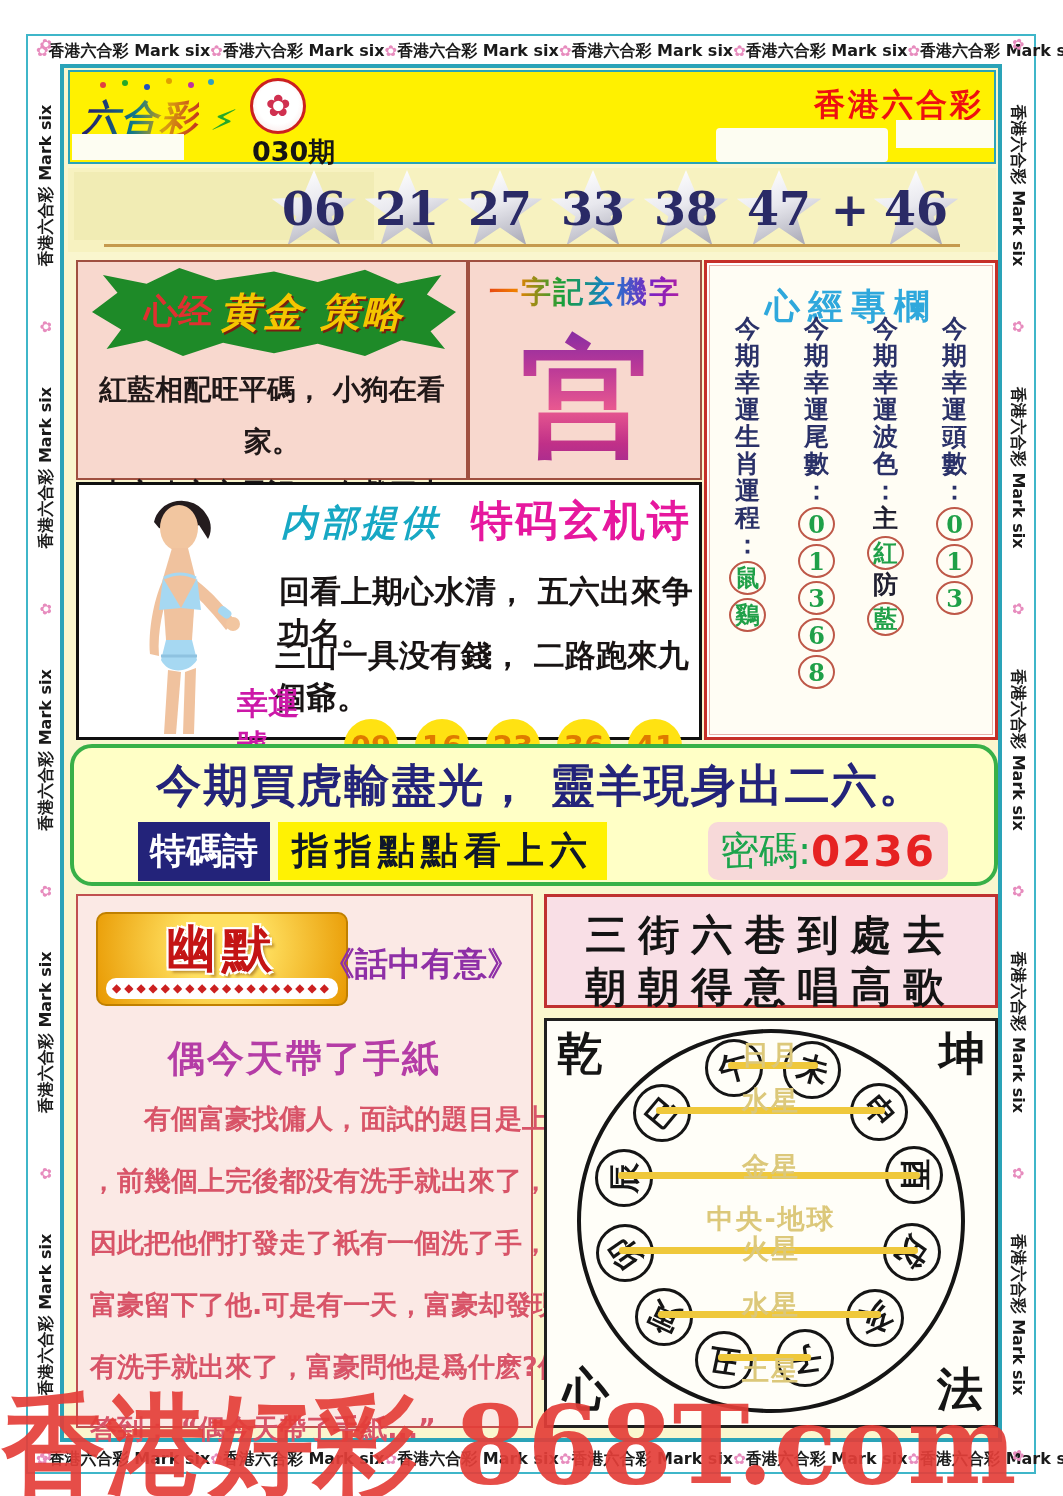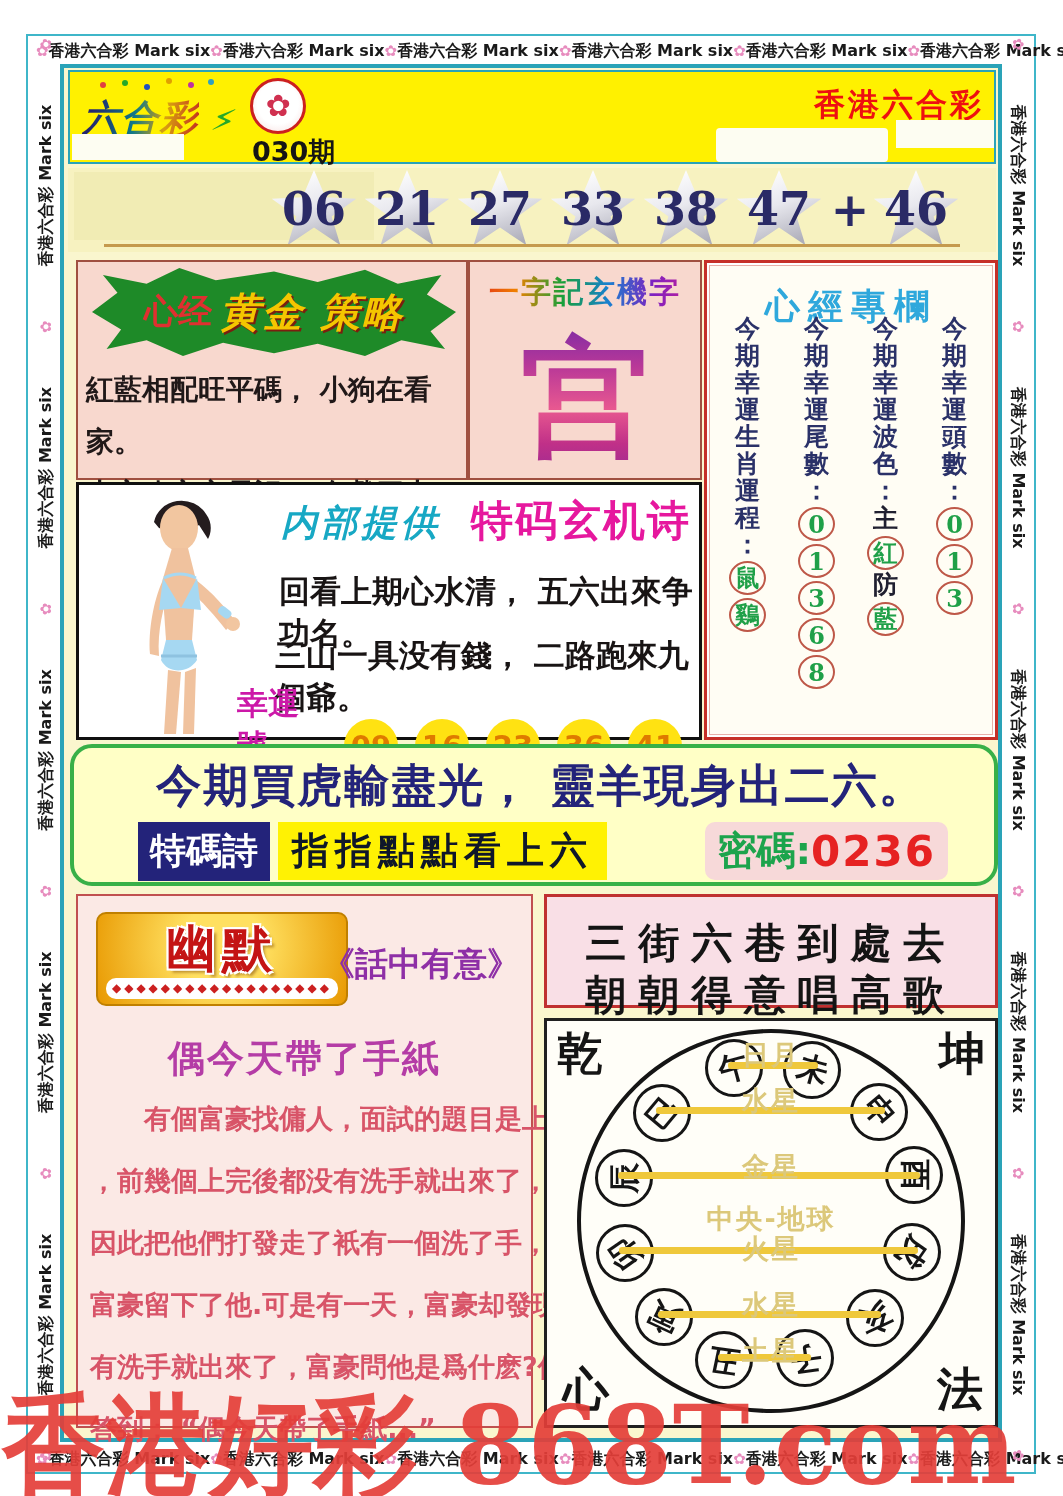--- a/index.html
+++ b/index.html
@@ -55,21 +55,21 @@
   .plus-cell { width:44px; text-align:center; font-size:46px; font-weight:600; color:#2A2A66; font-family:"DejaVu Serif", serif; }
   .stars-underline { position:absolute; left:36px; right:36px; bottom:5px; height:3px; background:#C59A4E; }
 
   
   .panel-strategy { position:absolute; left:76px; top:260px; width:392px; height:220px; background:#F8D8CE; border:2px solid #A05040; }
   .banner { position:absolute; left:14px; top:6px; width:364px; height:88px; background:#1E8A28;
       clip-path:polygon(0% 50%,7% 28%,3% 8%,15% 18%,24% 0%,34% 14%,50% 4%,62% 16%,75% 2%,84% 18%,96% 8%,92% 30%,100% 50%,93% 72%,97% 92%,85% 82%,75% 100%,62% 86%,50% 97%,36% 85%,25% 100%,15% 82%,4% 92%,8% 70%);
       display:flex; align-items:center; justify-content:center; gap:8px; }
   .banner .t1 { color:#E03030; font-size:34px; font-weight:900; }
   .banner .t2 { color:#F5C600; font-size:40px; font-weight:900; font-style:italic; text-shadow:2px 2px 0 #7a1f10; letter-spacing:2px; }
-  .strategy-lines { position:absolute; left:8px; right:8px; top:102px; text-align:left; font-family:"DejaVu Serif", serif;
+  .strategy-lines { position:absolute; left:8px; right:8px; top:102px; text-align:center; font-family:"DejaVu Serif", serif;
       font-size:28px; font-weight:bold; color:#201818; line-height:52px; }
 
   .panel-word { position:absolute; left:468px; top:260px; width:234px; height:220px; background:#F8D8CE; border:2px solid #A05040; }
   .rainbow { position:absolute; left:0; right:0; top:10px; text-align:center; font-size:30px; font-weight:900;
       background:linear-gradient(90deg,#e02020,#f08000,#18a038,#1880d0,#8020c0,#d02090);
       -webkit-background-clip:text; background-clip:text; color:transparent; letter-spacing:2px; }
   .mystery-char { position:absolute; left:0; right:0; top:52px; text-align:center; font-size:128px; font-weight:900;
       background:linear-gradient(180deg,#7028a8 0%,#b83898 30%,#e85890 55%,#c03088 75%,#902898 100%);
       -webkit-background-clip:text; background-clip:text; color:transparent; }
 
@@ -99,41 +99,41 @@
 
   
   .band { position:absolute; left:70px; top:744px; width:928px; height:142px; background:#FFFFC6;
       border:4px solid #38B048; border-radius:22px; }
   .band-l1 { text-align:center; margin-top:8px; font-size:45px; font-weight:900; font-family:"DejaVu Serif", serif; color:#23237A; letter-spacing:2px;padding-left:14px; }
   .band-l2 { position:absolute; left:64px; right:46px; top:74px; display:flex; align-items:flex-start; }
   .band-tag { background:#23237A; color:#ffffff; font-size:36px; font-weight:900; padding:5px 12px; }
   .band-phrase { background:#FFF203; color:#0f172a; font-size:37px; font-weight:900; font-family:"DejaVu Serif", serif;
       padding:4px 14px; margin-left:8px; letter-spacing:6px; }
   .code-wrap { margin-left:auto; background:#F7D9D9; border-radius:10px; padding:2px 12px; display:flex; align-items:center; }
-  .code-label { color:#1CA44C; font-size:39px; font-weight:700; }
+  .code-label { color:#1CA44C; font-size:39px; font-weight:400; }
   .code-value { color:#E62222; font-size:42px; font-weight:900; letter-spacing:2px; }
 
   
   .humor-box { position:absolute; left:76px; top:894px; width:457px; height:534px; background:#FBE9E5; border:2px solid #C05050; }
   .humor-logo { position:absolute; left:18px; top:16px; width:252px; height:94px; border-radius:10px;
       background:radial-gradient(circle at 50% 35%, #FFE060 30%, #E89800 100%); border:2px solid #C08000; }
   .humor-logo .big { position:absolute; left:0; right:0; top:2px; text-align:center; font-size:50px; font-weight:900; color:#C41414;
       text-shadow:-2px -2px 0 #fff, 2px -2px 0 #fff, -2px 2px 0 #fff, 2px 2px 0 #fff, 4px 4px 3px rgba(120,60,0,.5); letter-spacing:6px; }
   .wave { position:absolute; left:8px; right:8px; bottom:5px; height:21px; background:#ffffff; border-radius:10px;
       text-align:center; overflow:hidden; color:#cc2020; font-size:12px; letter-spacing:3px; line-height:21px; }
   .series { position:absolute; left:244px; top:46px; font-size:33px; font-weight:900; color:#8E2FA6; }
   .joke-title { position:absolute; left:0; right:0; top:138px; text-align:center; font-size:37px; font-weight:900; color:#B43CA6; letter-spacing:2px; }
   .joke-body { position:absolute; left:12px; right:10px; top:192px; }
   .joke-line { font-size:27px; font-weight:bold; color:#D85468; line-height:62px; white-space:nowrap; }
   .joke-line:first-child { text-indent:54px; }
 
   
   .verse-box { position:absolute; left:544px; top:894px; width:454px; height:114px; background:#F9DFE6; border:3px solid #C03030; text-align:center; }
   .verse-line { font-family:"DejaVu Serif", serif; font-size:41px; font-weight:900; color:#141414; letter-spacing:12px; line-height:52px; }
-  .verse-box .verse-line:first-child { margin-top:20px; }
+  .verse-box .verse-line:first-child { margin-top:12px; }
 
   .diagram-box { position:absolute; left:544px; top:1018px; width:454px; height:410px; background:#FFFEF8; border:3px solid #202020; }
   .corner { position:absolute; font-family:"DejaVu Serif", serif; font-size:46px; font-weight:900; color:#151515; }
   .c-qian { left:10px; top:2px; } .c-kun { right:10px; top:2px; }
   .c-xin { left:16px; bottom:4px; } .c-fa { right:12px; bottom:4px; }
   .big-circle { position:absolute; left:30px; top:8px; width:388px; height:384px; border:4px solid #151515; border-radius:50%; background:#fffef8; }
   .zodiac { position:absolute; width:58px; height:58px; border:3px solid #151515; border-radius:50%; background:#fffef8;
       display:flex; align-items:center; justify-content:center; z-index:3; }
   .zodiac span { font-family:"DejaVu Serif", serif; font-size:31px; font-weight:900; color:#151515; }
   .pline { position:absolute; height:7px; background:#EFC83B; z-index:4; border-radius:3px; }
@@ -441,21 +441,21 @@
         </div>
         <div class="pline" style="left: 111px; top: 290px; width: 223px;"></div>
         <div class="plabel" style="top: 266px;">水星</div>
         <div class="zodiac" style="left: 88px; top: 267px;">
           <span style="transform: rotate(-155deg);">寅</span>
         </div>
         <div class="zodiac" style="left: 299px; top: 268px;">
           <span style="transform: rotate(155deg);">亥</span>
         </div>
         <div class="pline" style="left: 171px; top: 333px; width: 93px;"></div>
-        <div class="plabel" style="top: 312px;">土星</div>
+        <div class="plabel" style="top: 332px;">土星</div>
         <div class="zodiac" style="left: 148px; top: 310px;">
           <span style="transform: rotate(-172deg);">丑</span>
         </div>
         <div class="zodiac" style="left: 229px; top: 308px;">
           <span style="transform: rotate(172deg);">子</span>
         </div>
       </div>
   </div>
 
   <div class="watermark">香港好彩 868T.com</div>

